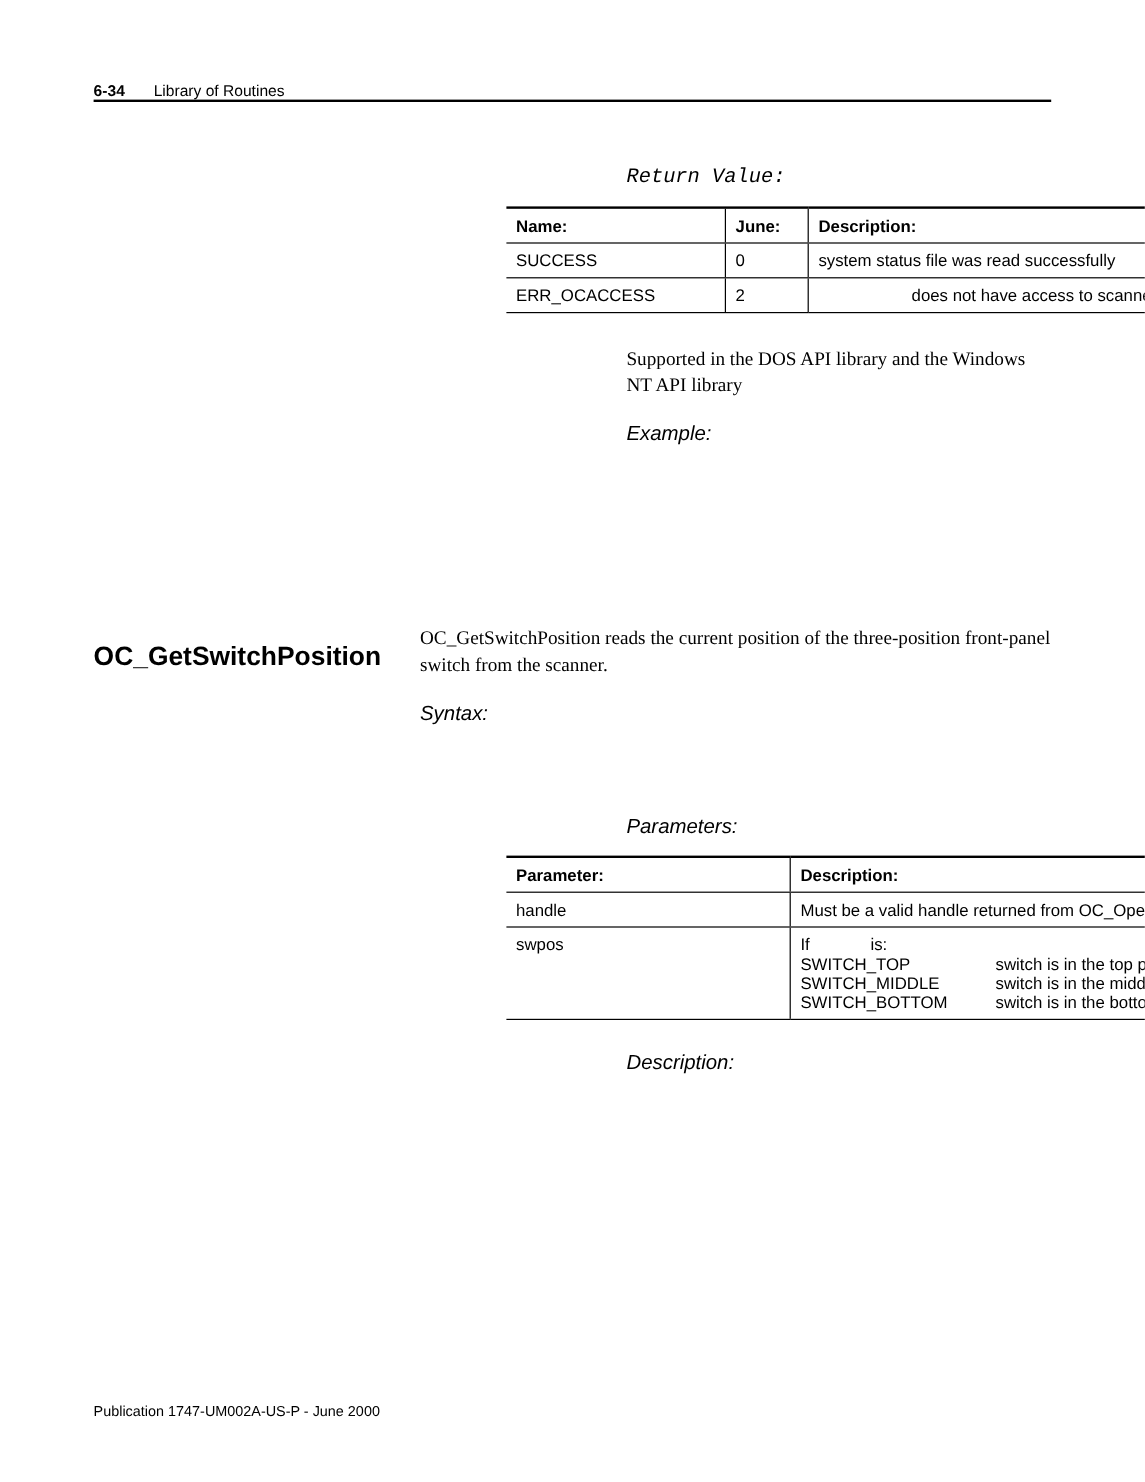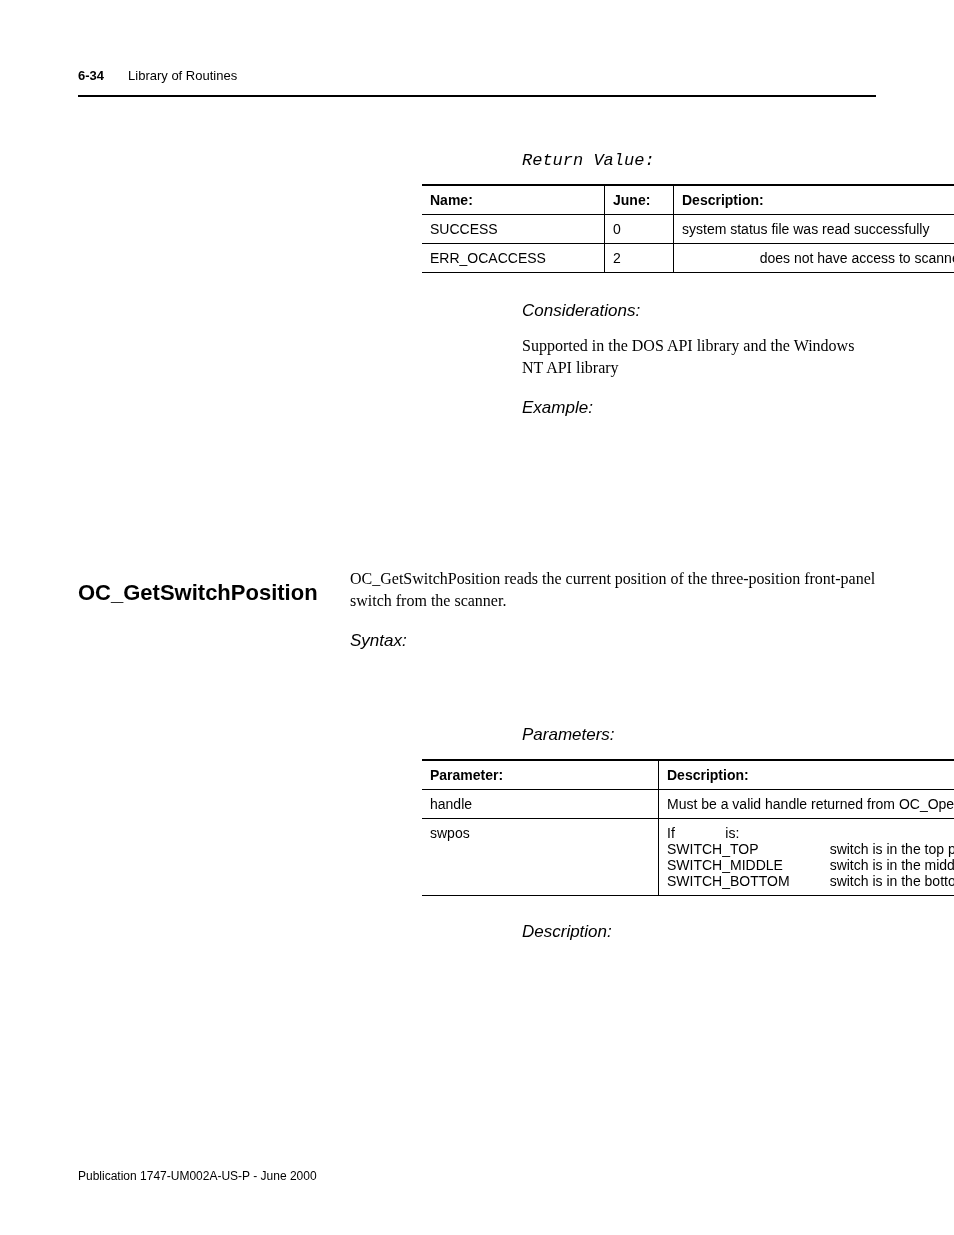--- a/index.html
+++ b/index.html
@@ -18,21 +18,21 @@
     width: 954px;
     height: 1235px;
     padding: 68px 78px 40px 78px;
     position: relative;
   }
   .header-line {
     display: flex;
     align-items: flex-end;
     font-family: Helvetica, Arial, sans-serif;
     font-size: 13px;
-    padding-bottom: 12px;
+    padding-bottom: 0;
     border-bottom: 2px solid #000;
   }
   .page-num {
     font-weight: bold;
     margin-right: 24px;
   }
   .section-title-head {
     font-weight: normal;
   }
   .content {
@@ -175,21 +175,20 @@
           <td>system status file was read successfully</td>
         </tr>
         <tr>
           <td>ERR_OCACCESS</td>
           <td>2</td>
           <td style="text-align:center;"><span>does not have access to scanner</span></td>
         </tr>
       </tbody>
     </table>
 
-    <div class="subhead" style="margin-left:272px;">Considerations:</div>
     <p class="body-para" style="margin-left:272px;">Supported in the DOS API library and the Windows NT API library</p>
 
     <div class="subhead" style="margin-left:272px;">Example:</div>
 
   </div>
 
   <div class="two-col-block">
     <div class="left">OC_GetSwitchPosition</div>
     <div class="right">
       <p class="body-para">OC_GetSwitchPosition reads the current position of the three-position front-panel switch from the scanner.</p>

